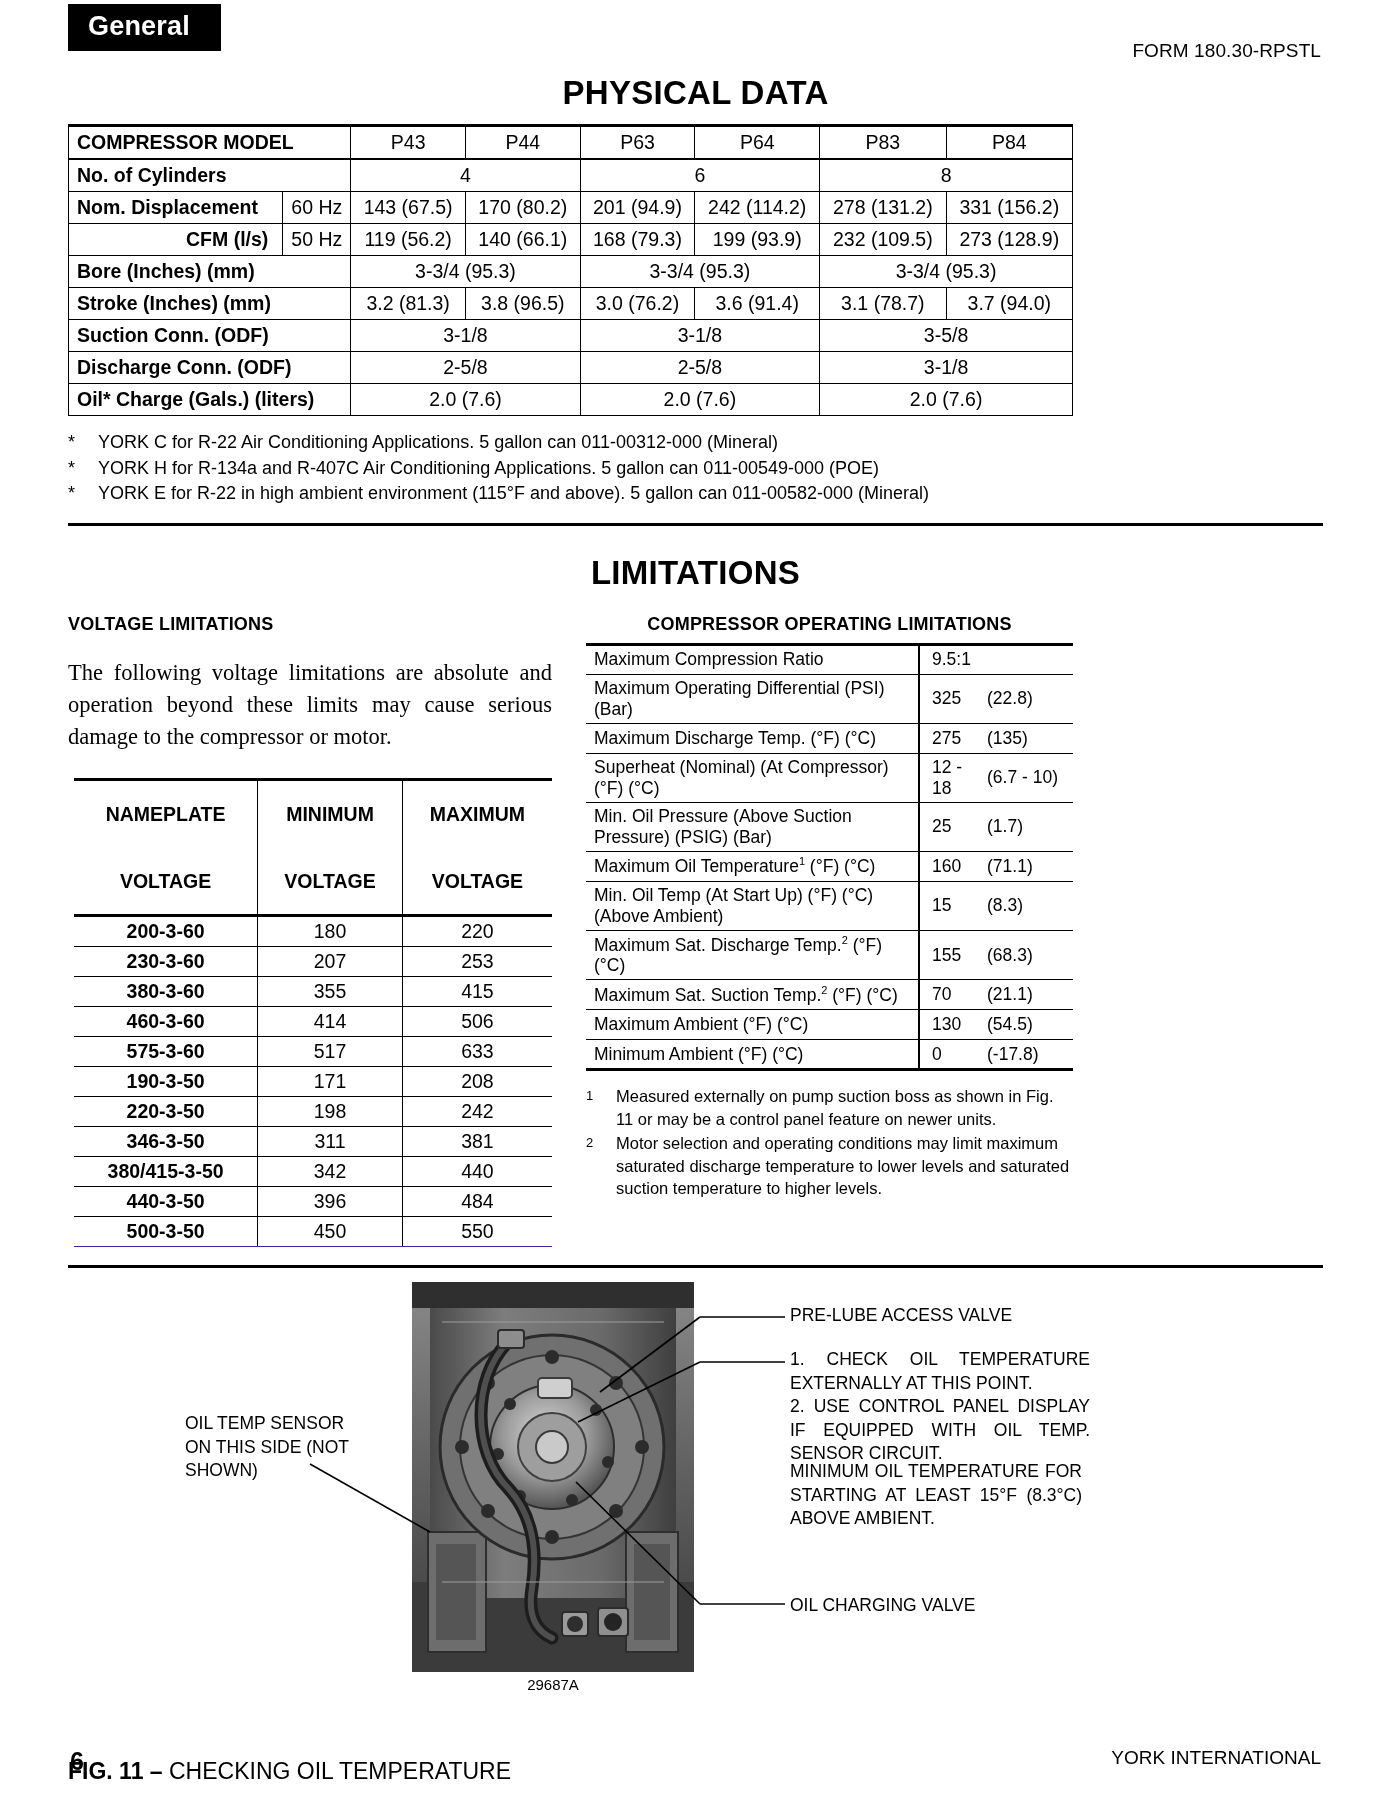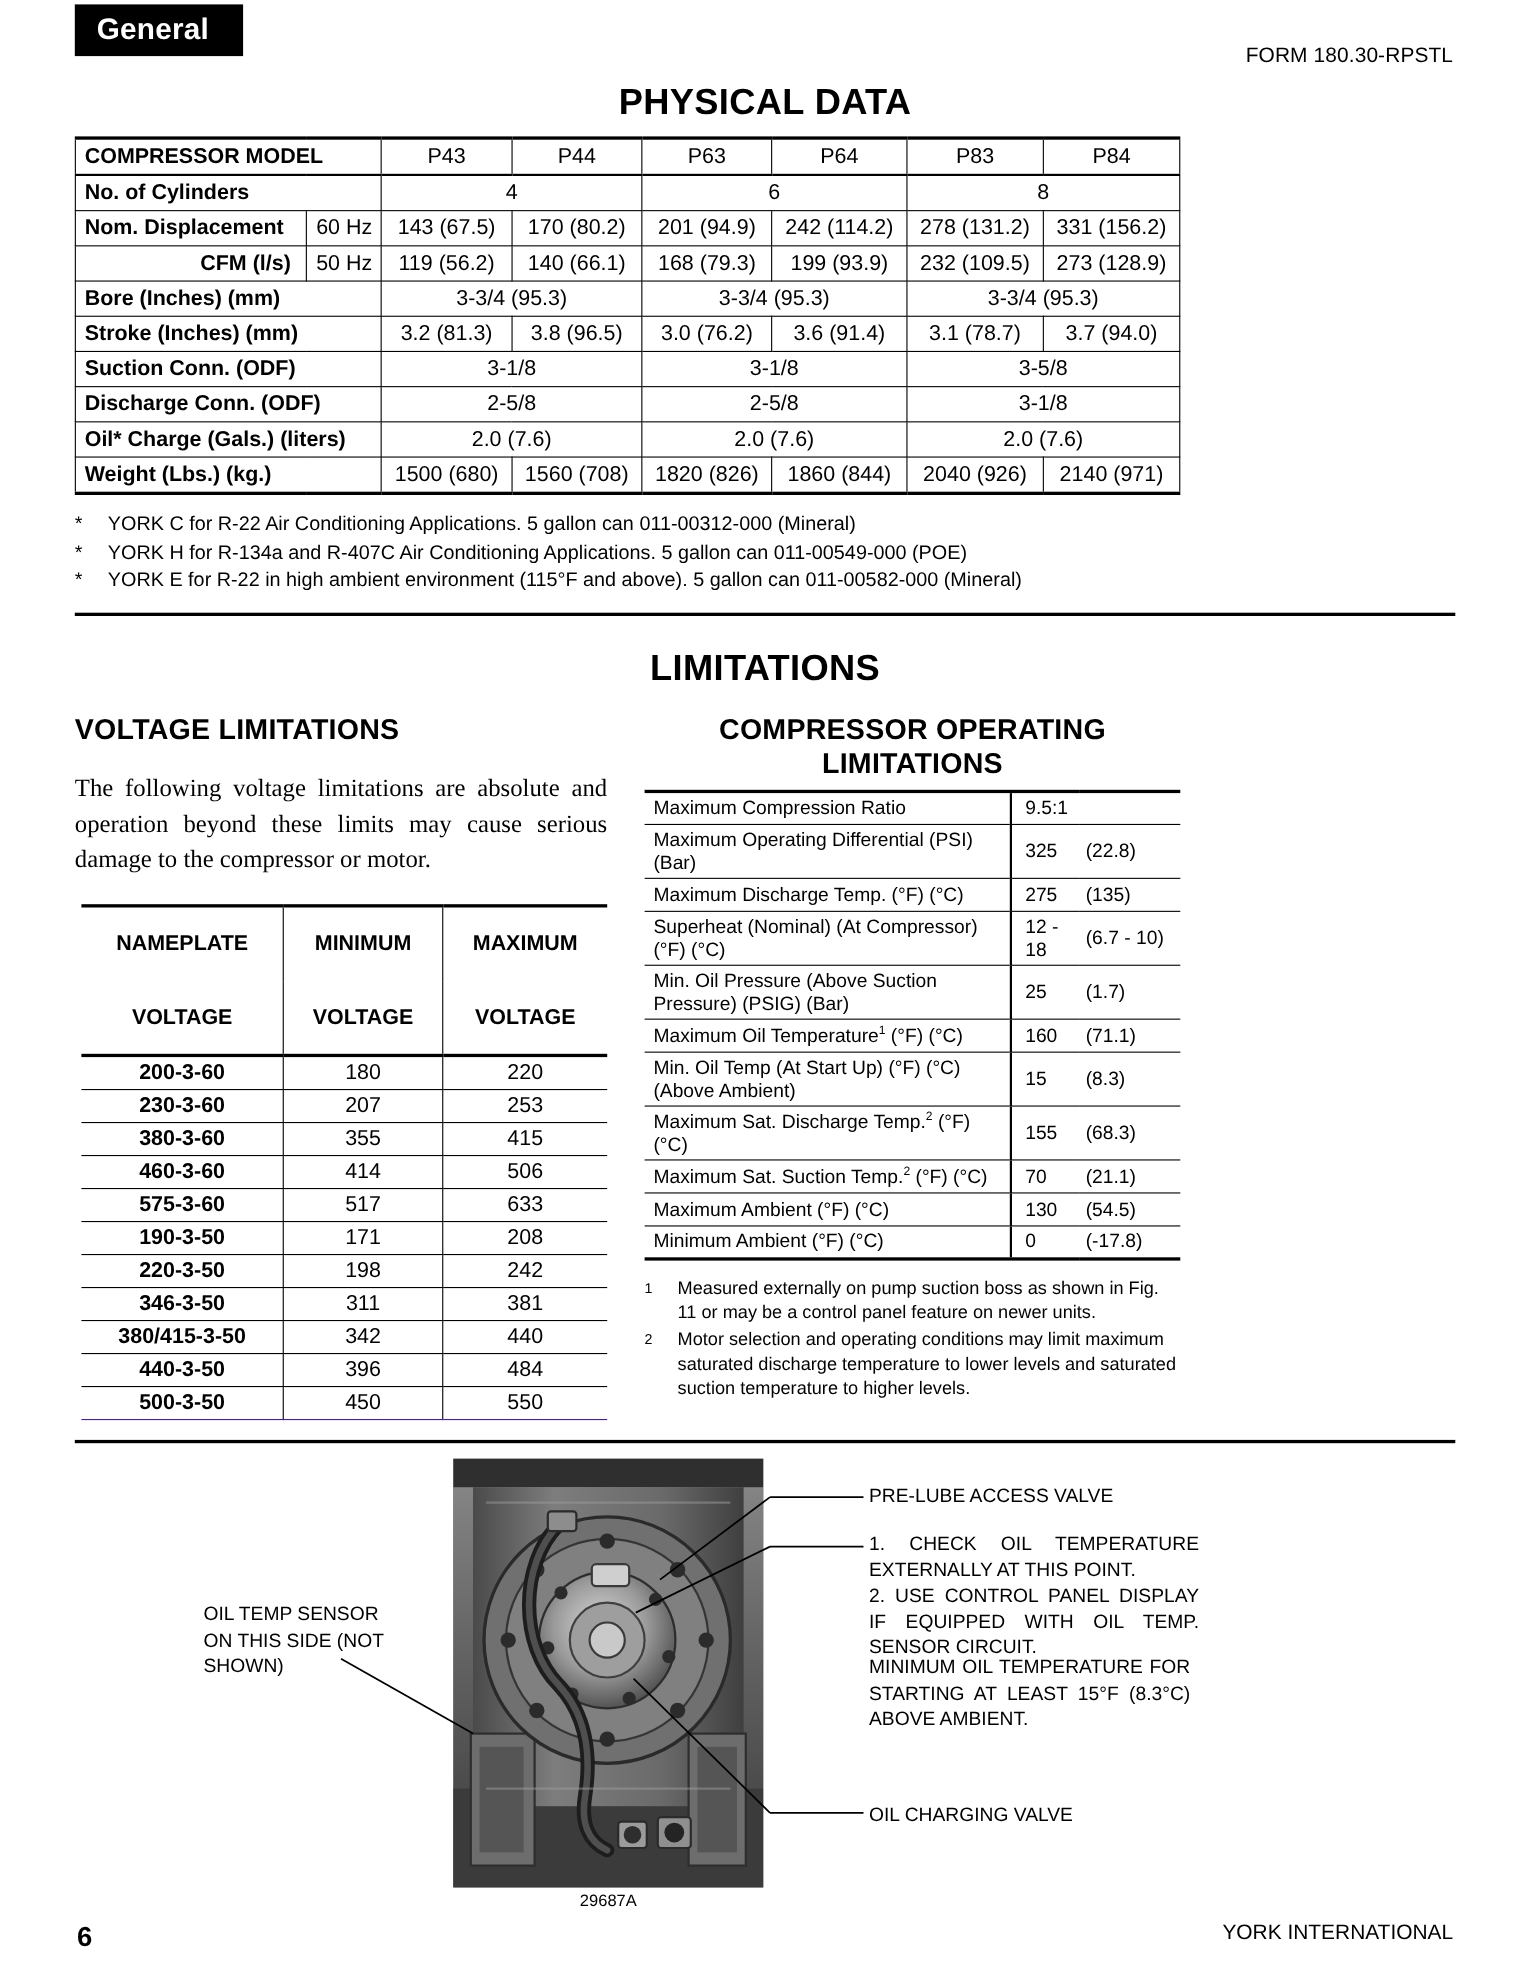--- a/index.html
+++ b/index.html
@@ -70,21 +70,21 @@
 
   
   .lim-cols {
     display:flex; gap:34px; padding:0 68px;
     align-items:flex-start;
   }
   .col-left { width:484px; }
   .col-right { width:487px; }
 
   h2.subhead {
-    font-size:26px; font-weight:bold; margin:6px 0 22px 0;
+    font-size:18px; font-weight:bold; margin:6px 0 22px 0;
     letter-spacing:0.2px;
   }
   h2.subhead.center { text-align:center; margin-bottom:8px;}
 
   p.body-serif {
     font-family:"Liberation Serif", serif;
     font-size:22.5px; line-height:1.42; margin:0 0 26px 0;
     text-align:justify;
   }
 
@@ -238,29 +238,20 @@
           <td class="rowlabel" colspan="2">Discharge Conn. (ODF)</td>
           <td colspan="2">2-5/8</td>
           <td colspan="2">2-5/8</td>
           <td colspan="2">3-1/8</td>
         </tr>
         <tr>
           <td class="rowlabel" colspan="2">Oil* Charge (Gals.) (liters)</td>
           <td colspan="2">2.0 (7.6)</td>
           <td colspan="2">2.0 (7.6)</td>
           <td colspan="2">2.0 (7.6)</td>
-        </tr>
-        <tr class="botline">
-          <td class="rowlabel" colspan="2">Weight (Lbs.) (kg.)</td>
-          <td>1500 (680)</td>
-          <td>1560 (708)</td>
-          <td>1820 (826)</td>
-          <td>1860 (844)</td>
-          <td>2040 (926)</td>
-          <td>2140 (971)</td>
         </tr>
       </tbody>
     </table>
   </div>
 
   <div class="pd-notes">
     <div class="ln">
       <span class="star">*</span>
       <span>YORK C for R-22 Air Conditioning Applications. 5 gallon can 011-00312-000 (Mineral)</span>
     </div>

